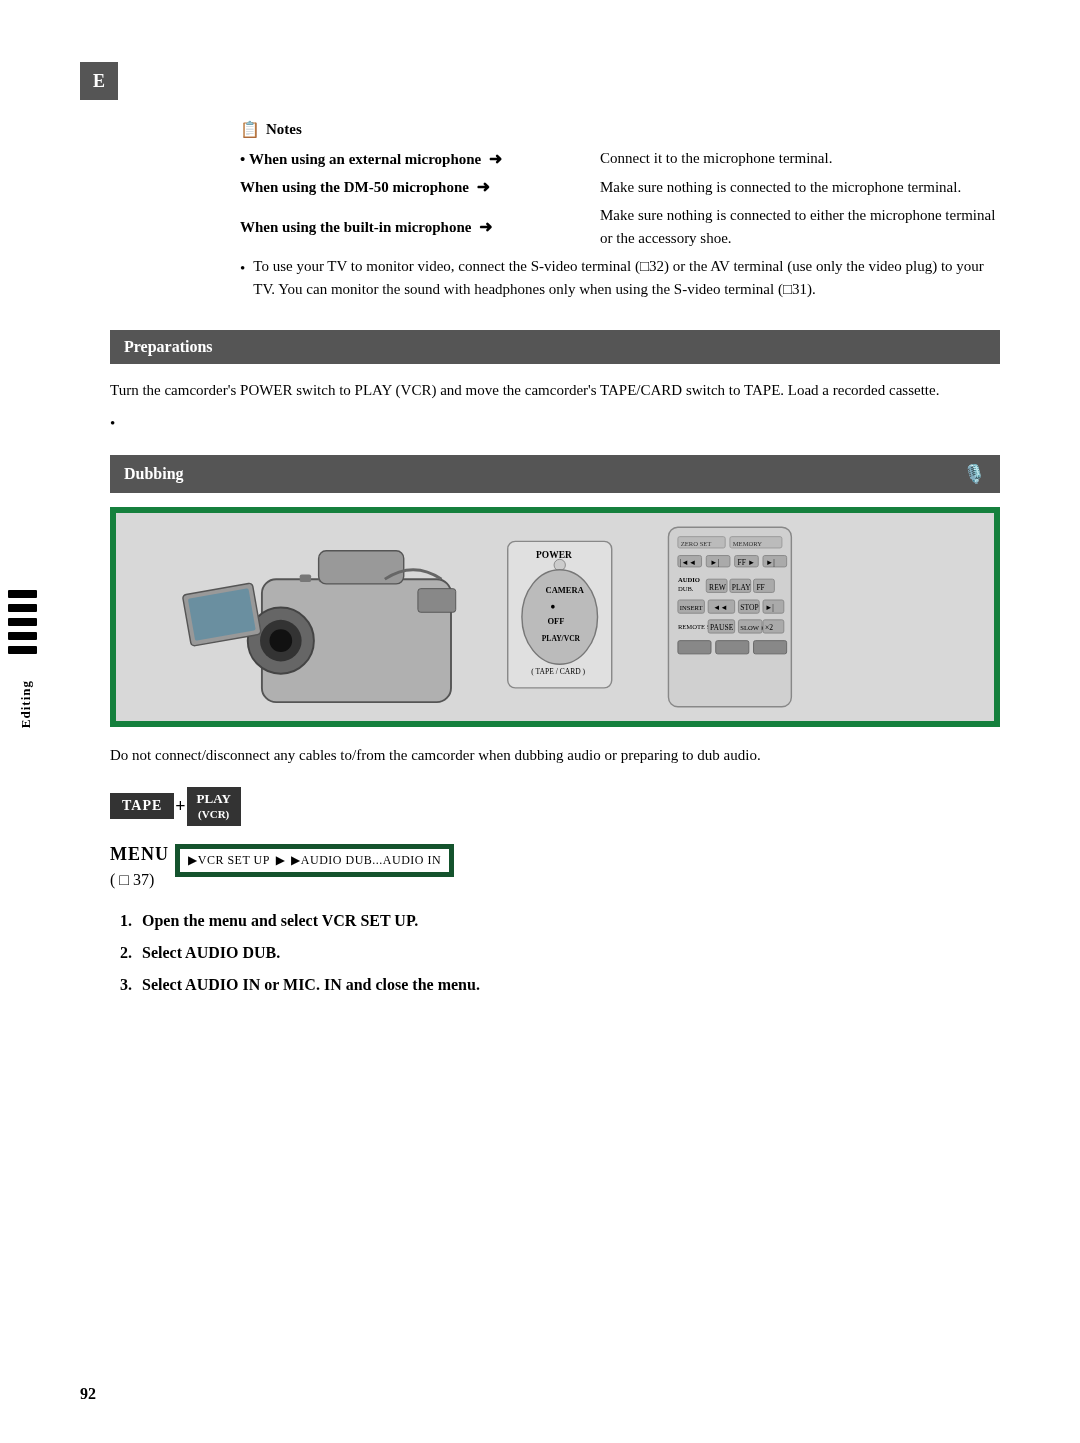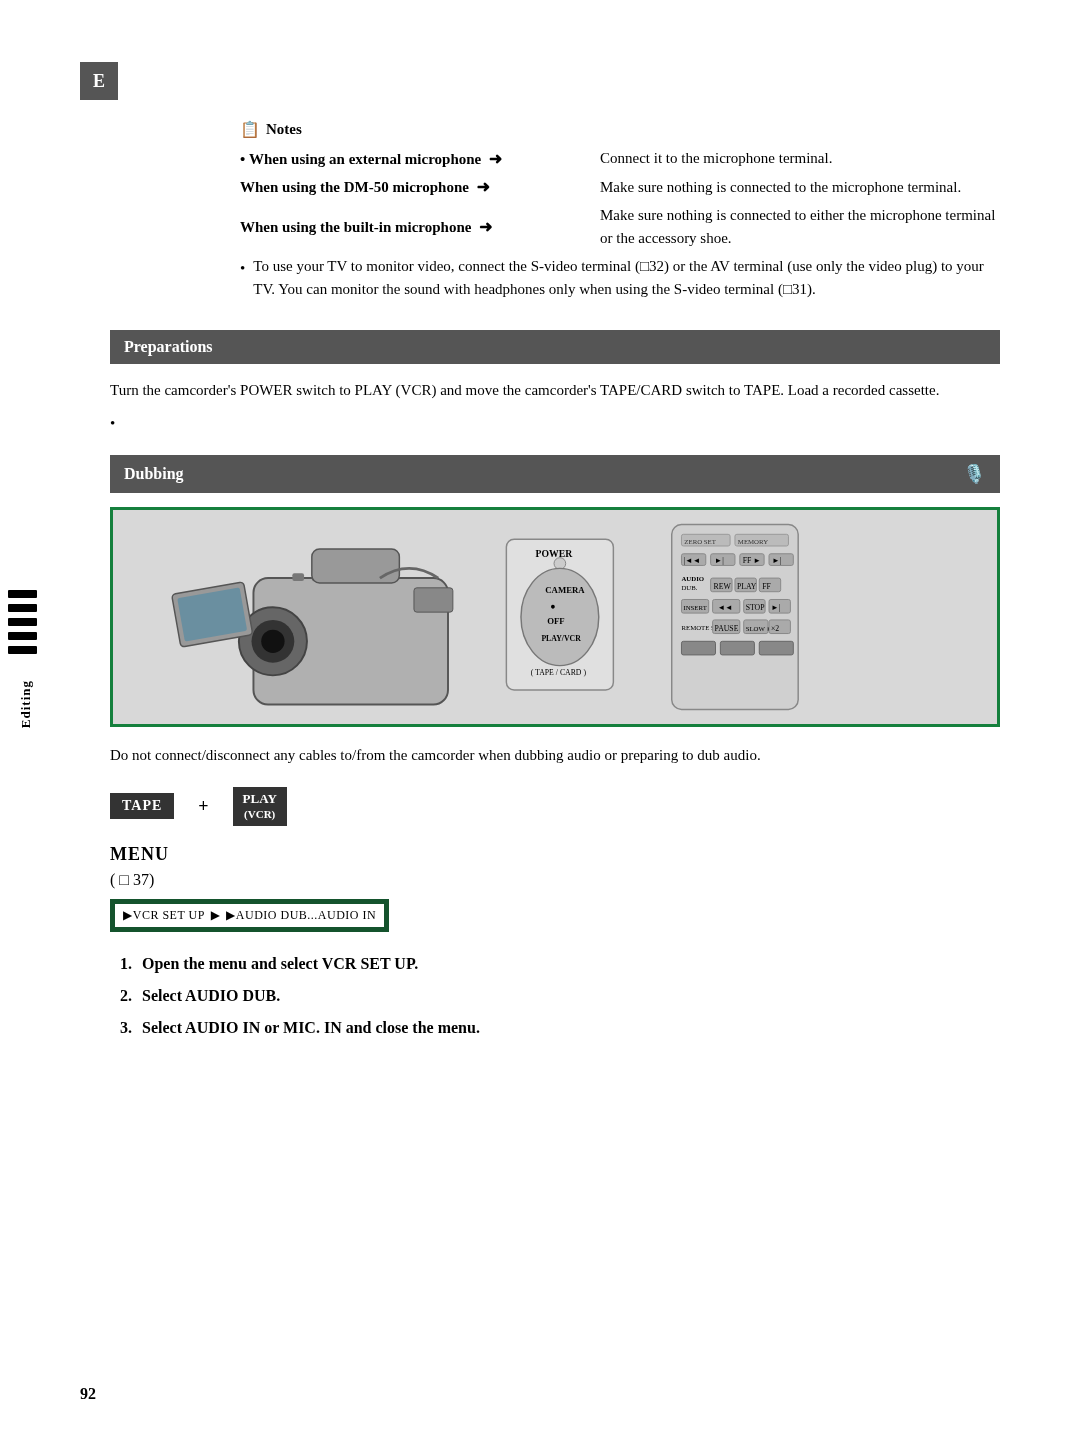--- a/index.html
+++ b/index.html
@@ -142,42 +142,42 @@
 
     
     .content-block {
       margin-bottom: 20px;
       line-height: 1.6;
     }
 
     
     .image-area {
       background: #d8d8d8;
-      border: 3px solid #15803d;
+      border: 6px solid #15803d;
       width: 100%;
       height: 220px;
       margin-bottom: 16px;
       display: flex;
       align-items: center;
       justify-content: center;
       position: relative;
       overflow: hidden;
     }
 
     
     .camcorder-illustration {
       width: 100%;
       height: 100%;
     }
 
     
     .button-combo {
       display: flex;
       align-items: center;
-      gap: 24px;
+      gap: 1px;
       margin-bottom: 18px;
     }
 
     .btn-tape {
       background: #333;
       color: #fff;
       font-weight: bold;
       font-size: 14px;
       padding: 5px 12px;
       letter-spacing: 1px;
@@ -199,23 +199,21 @@
     }
 
     .btn-play .small-text {
       font-size: 11px;
     }
 
     
     .menu-section {
       display: flex;
       align-items: flex-start;
-      gap: 10px;
       margin-bottom: 20px;
-      flex-direction: column;
     }
 
     .menu-label {
       font-weight: 900;
       font-size: 18px;
       letter-spacing: 1px;
       min-width: 65px;
     }
 
     .menu-flow {

